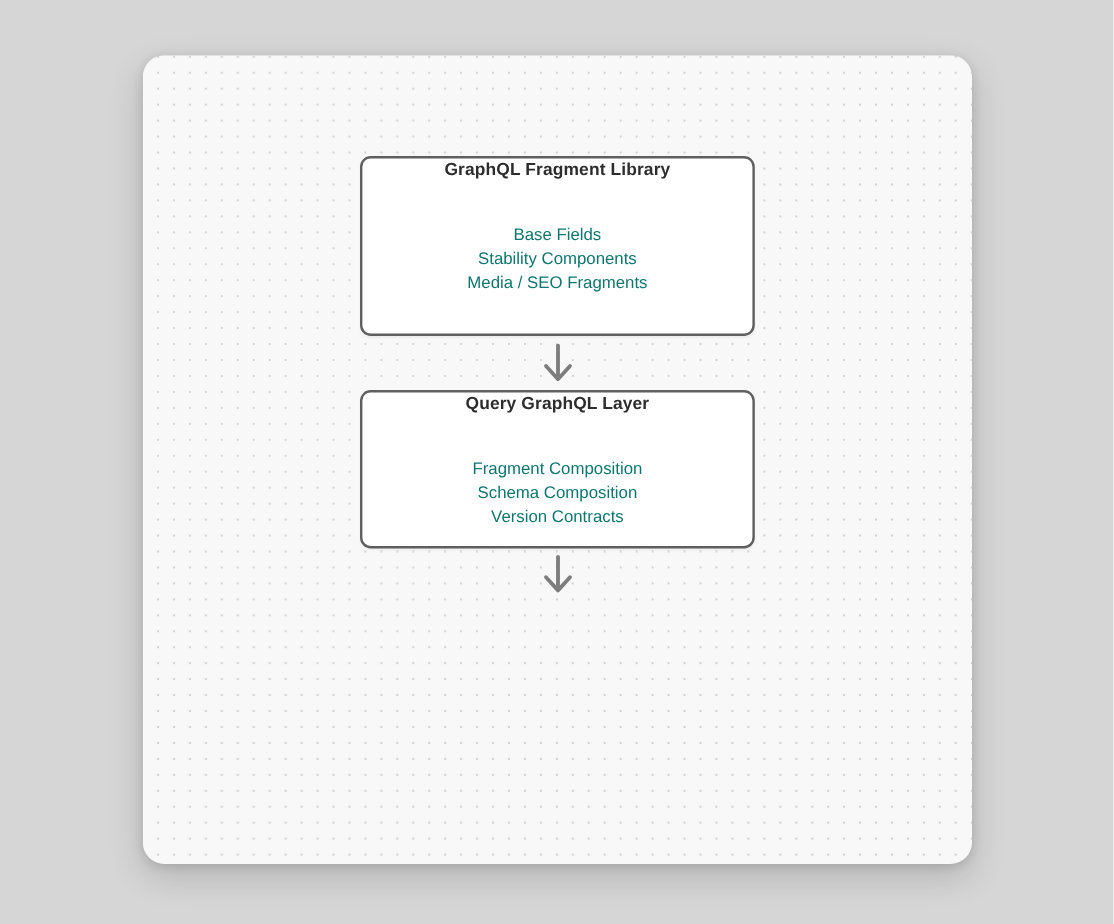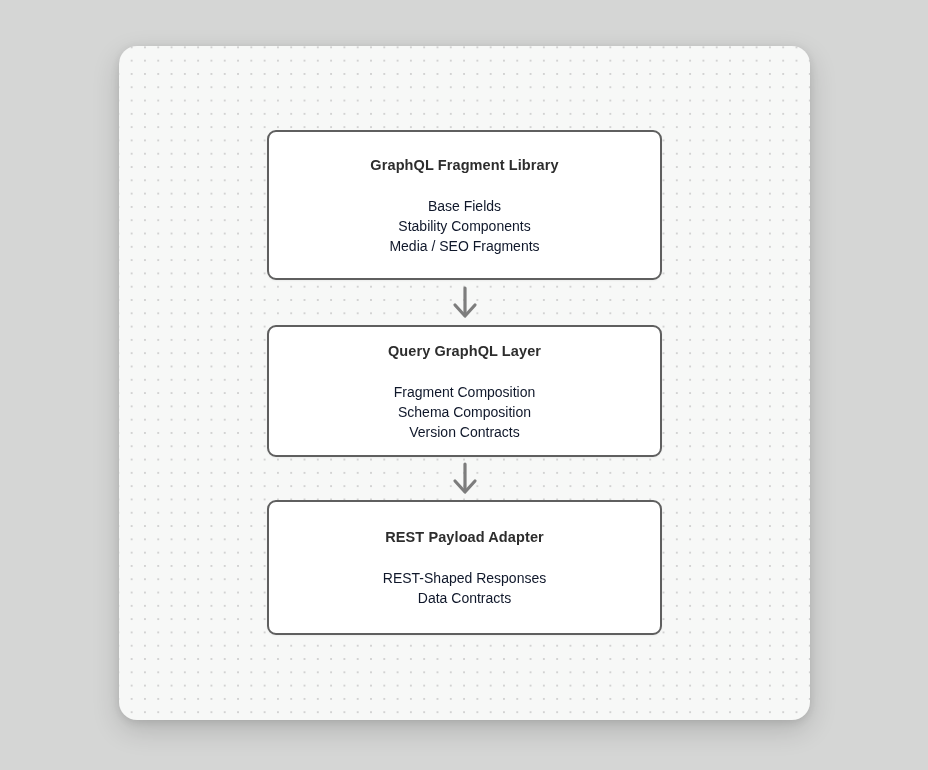--- a/index.html
+++ b/index.html
@@ -28,51 +28,52 @@
     background-position: 6px 8px;
     border-radius: 18px;
     box-shadow: 0 10px 28px rgba(0,0,0,0.16), 0 2px 8px rgba(0,0,0,0.10);
     display: flex;
     flex-direction: column;
     align-items: center;
     padding-top: 84px;
     box-sizing: border-box;
   }
   .node {
-    width: 395px;
+    width: 329px;
     background: #ffffff;
     border: 2.5px solid #5f5f5f;
     border-radius: 9px;
     box-sizing: border-box;
     display: flex;
     flex-direction: column;
     align-items: center;
-    justify-content: center;
+    justify-content: flex-start;
     text-align: center;
     box-shadow: 0 1px 2px rgba(0,0,0,0.05);
+    gap: 12px;
   }
   .node-1 { height: 150px; }
   .node-2 { height: 132px; }
   .node-3 { height: 135px; }
   .node-title {
     font-size: 14.5px;
     font-weight: bold;
     color: #2d2d2d;
     line-height: 20px;
     margin-bottom: 21px;
     letter-spacing: 0.1px;
   }
   .node-items {
     list-style: none;
     margin: 0;
     padding: 0;
   }
   .node-items li {
     font-size: 14px;
-    color: #0f172a;
+    color: #0f766e;
     line-height: 20px;
   }
   .connector {
     display: flex;
     align-items: center;
     justify-content: center;
   }
   .connector-1 { height: 45px; }
   .connector-2 { height: 43px; }
   .arrow-svg { display: block; }
@@ -108,22 +109,15 @@
       </ul>
     </div>
 
     <div class="connector connector-2">
       <svg class="arrow-svg" width="30" height="36" viewBox="0 0 30 36" fill="none" xmlns="http://www.w3.org/2000/svg">
         <path d="M15 3 L15 29" stroke="#7d7d7d" stroke-width="3.2" stroke-linecap="round"></path>
         <path d="M5 20 L15 31 L25 20" stroke="#7d7d7d" stroke-width="3.2" stroke-linecap="round" stroke-linejoin="round" fill="none"></path>
       </svg>
     </div>
 
-    <div class="node node-3">
-      <div class="node-title">REST Payload Adapter</div>
-      <ul class="node-items">
-        <li>REST-Shaped Responses</li>
-        <li>Data Contracts</li>
-      </ul>
-    </div>
 
   </div>
 </div>
 
 </body></html>

